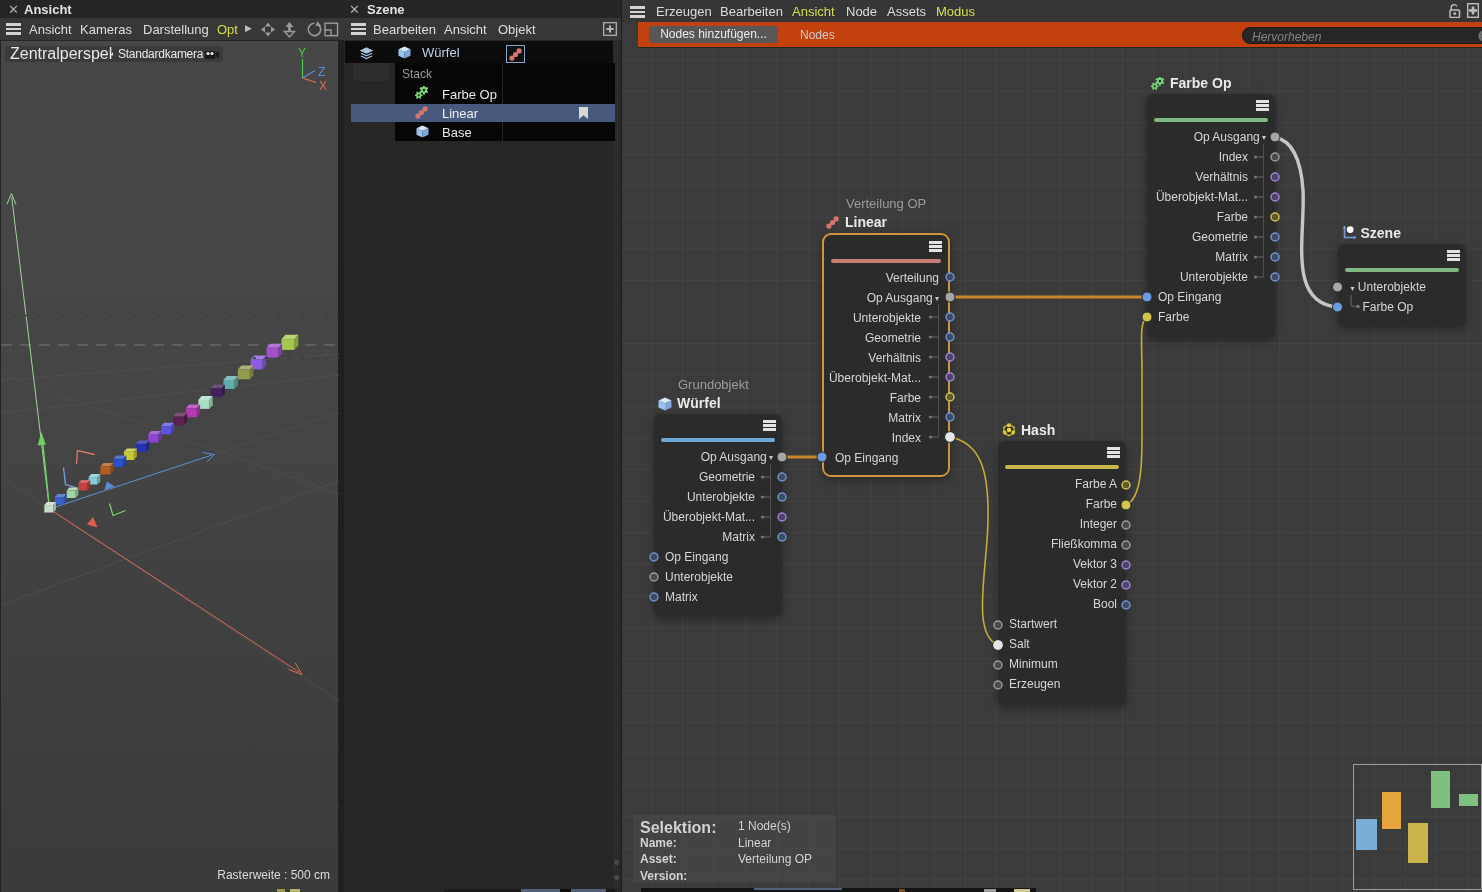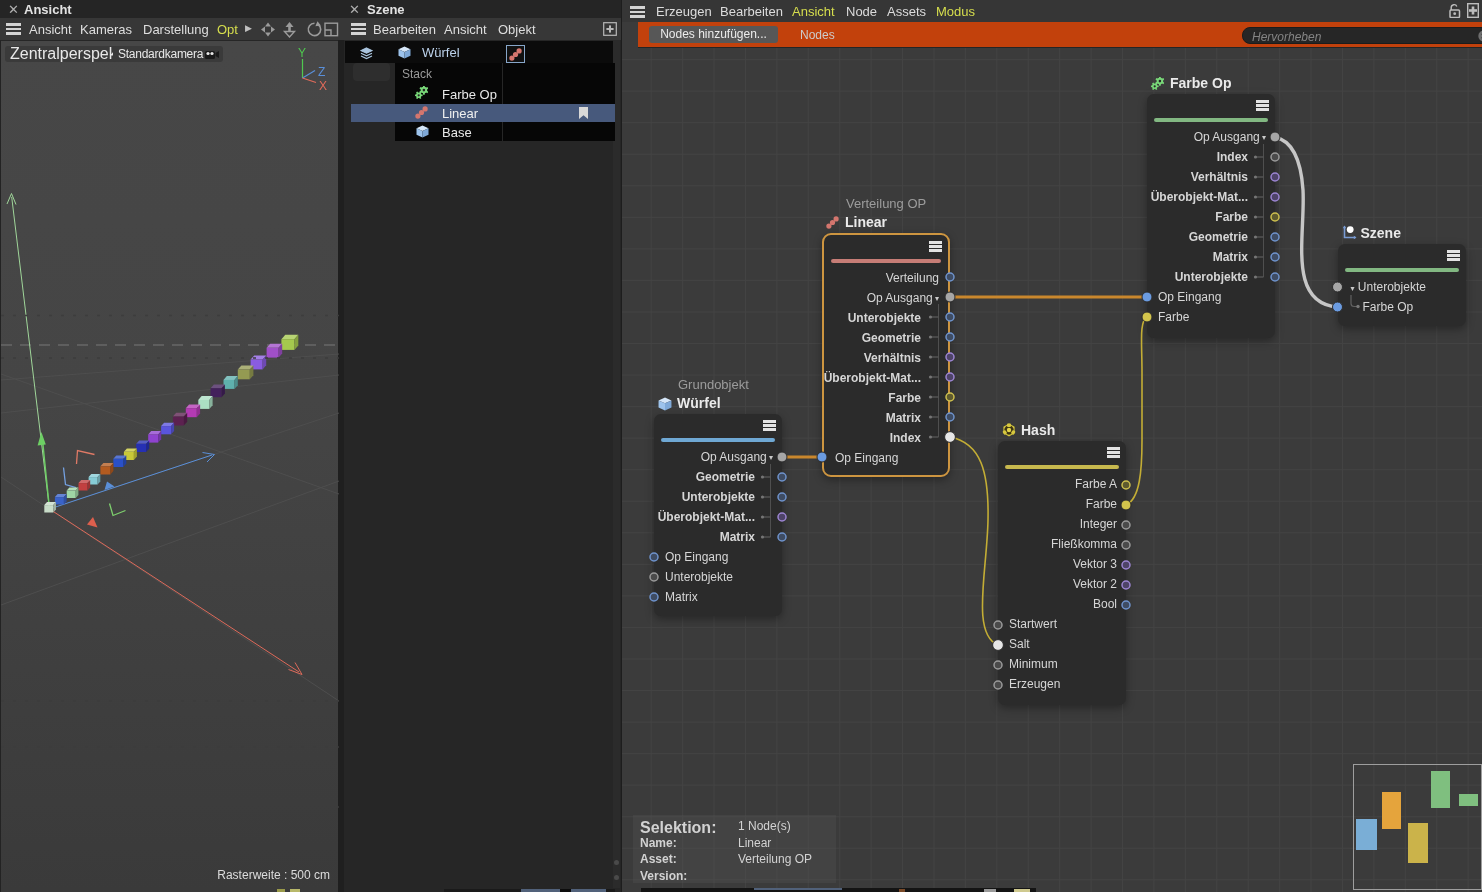--- a/index.html
+++ b/index.html
@@ -5,21 +5,21 @@
 *{box-sizing:border-box;}
 #root{position:relative;width:1482px;height:892px;overflow:hidden;
  font-family:"Liberation Sans",sans-serif;-webkit-font-smoothing:antialiased;}
 .tbar{position:absolute;top:0;height:18px;background:#252525;color:#e2e2e2;font-size:13px;}
 .mbar{position:absolute;top:18px;height:22px;background:#373737;color:#dedede;font-size:13px;}
 .mi{position:absolute;top:4px;white-space:nowrap;}
 .yel{color:#d6de4d;}
 .node{position:absolute;width:128px;background:#2b2b2b;border-radius:7px;box-shadow:0 3px 8px rgba(0,0,0,0.35);}
 .nrow{position:absolute;height:20px;line-height:20px;font-size:12px;color:#d6d6d6;white-space:nowrap;}
 .r{right:9px;text-align:right;}
-.rc{right:27px;text-align:center;font-weight:bold;}
+.rc{right:27px;text-align:center;}
 .l{left:11px;text-align:left;}
 .bar{position:absolute;left:7px;right:7px;top:24px;height:4px;border-radius:2px;}
 .nburg{position:absolute;right:6px;top:6px;width:12.7px;height:12px;}
 .nburg div{position:absolute;left:0;width:12.7px;height:2.6px;background:#e3e3e3;}
 .ntitle{position:absolute;font-size:14px;font-weight:bold;color:#eaeaea;white-space:nowrap;}
 .nsuper{position:absolute;font-size:13px;color:#9c9c9c;white-space:nowrap;}
 </style></head><body>
 <div id="root">
 
 <div style="position:absolute;left:0;top:0;width:344px;height:892px;background:#1f1f1f">

